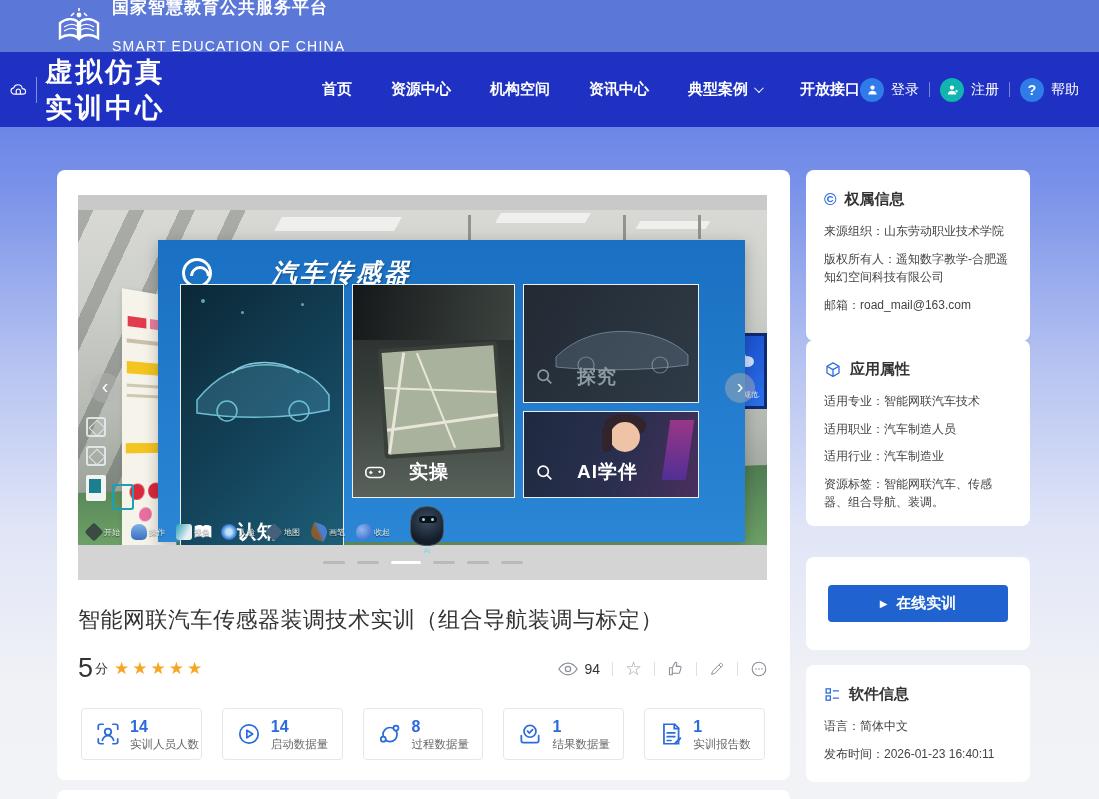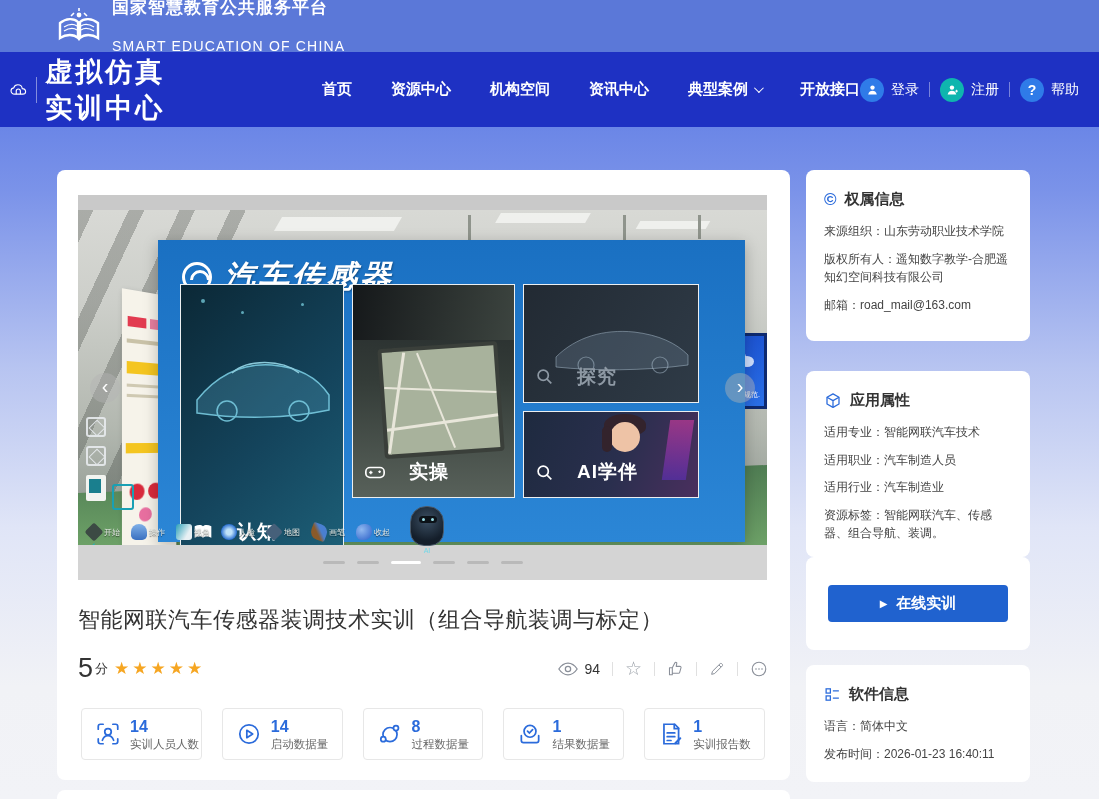--- a/index.html
+++ b/index.html
@@ -44,21 +44,21 @@
     background:repeating-linear-gradient(115deg, rgba(50,55,50,.28) 0 14px, rgba(50,55,50,0) 14px 46px); }
   .floor { position:absolute; left:0; bottom:35px; width:100%; height:80px; background:linear-gradient(180deg,#4f7c53,#6da167); clip-path:polygon(0 35%,100% 0,100% 100%,0 100%); }
   .bottom-band { position:absolute; left:0; bottom:0; width:100%; height:35px; background:#d4d4d4; z-index:6; display:flex; align-items:center; justify-content:center; gap:12px; }
   .dot { width:22px; height:3px; border-radius:2px; background:#b9b9b9; }
   .dot.active { width:30px; background:#ffffff; }
 
   .panel { position:absolute; left:80px; top:45px; width:587px; height:302px; background:linear-gradient(180deg,#1a70c2,#2b86d6); box-shadow:0 4px 14px rgba(0,0,0,.25); z-index:3; }
   .panel-head { display:flex; align-items:center; gap:12px; padding:16px 0 0 24px; }
   .panel-logo { width:30px; height:30px; border-radius:50%; border:3px solid #fff; position:relative; }
   .panel-logo::after { content:""; position:absolute; left:5px; top:5px; width:14px; height:14px; border-radius:50%; border:3px solid #fff; border-color:#fff transparent transparent #fff; transform:rotate(45deg); }
-  .panel-title { color:#fff; font-size:31px; font-weight:bold; font-style:italic; letter-spacing:3px; text-shadow:1px 1px 2px rgba(0,0,0,.3); }
+  .panel-title { color:#fff; font-size:25px; font-weight:bold; font-style:italic; letter-spacing:3px; text-shadow:1px 1px 2px rgba(0,0,0,.3);margin-left:48px; }
   .cards { position:absolute; left:22px; top:44px; width:545px; height:214px; display:flex; gap:8px; }
   .vcard { border:1.5px solid #eceff1; position:relative; overflow:hidden; }
   .vcard .lbl { position:absolute; left:12px; bottom:12px; color:#fff; font-size:19px; font-weight:bold; display:flex; align-items:center; gap:24px; letter-spacing:1px; }
   .c1 { width:164px; height:274px; background:linear-gradient(135deg,#0b2836 0%,#14445c 55%,#1d6078 100%); }
   .c2 { width:163px; height:214px; background:linear-gradient(180deg,#23282a 0%,#343c38 45%,#58615a 100%); }
   .col3 { width:176px; display:flex; flex-direction:column; gap:8px; }
   .c3 { width:176px; height:128px; background:linear-gradient(120deg,#222a33,#2f3b47); }
   .c3 .lbl { color:#8e99a4; }
   .c4 { width:176px; height:94px; background:linear-gradient(110deg,#1e2a3f 0%,#2a2f4e 55%,#4a2f5e 100%); }
   .car-glow { position:absolute; left:6px; top:30px; width:150px; height:120px; opacity:.85; }
@@ -113,21 +113,21 @@
 
   .stats-row { position:absolute; left:24px; top:538px; width:684px; display:flex; gap:20px; }
   .stat-card { flex:1; height:52px; border:1px solid #e7e7e7; border-radius:4px; display:flex; align-items:center; padding-left:13px; gap:9px; background:#fff; }
   .stat-col { display:flex; flex-direction:column; line-height:1.25; }
   .stat-num { color:#2b6bdb; font-size:16px; font-weight:bold; }
   .stat-lbl { color:#666; font-size:11.5px; white-space:nowrap; }
 
   
   .side-card { position:absolute; left:806px; width:224px; background:#fff; border-radius:8px; padding:20px 18px; }
   .sc-owner { top:170px; height:171px; }
-  .sc-app   { top:371px; height:186px; }
+  .sc-app   { top:340px; height:186px; }
   .sc-action{ top:557px; height:93px; padding:0; }
   .sc-soft  { top:665px; height:117px; }
   .sc-head { display:flex; align-items:center; gap:8px; font-size:15px; font-weight:bold; color:#333; margin-bottom:13px; }
   .sc-row { font-size:12px; color:#444; line-height:1.55; margin-bottom:9px; }
   .sc-row .v { color:#444; }
   .copy-ic { color:#2b6bdb; font-size:17px; line-height:1; }
   .train-btn { display:flex; align-items:center; justify-content:center; gap:9px; margin:28px auto 0; width:180px; height:37px; background:#2062cf; border-radius:4px; color:#fff; font-size:15px; font-weight:bold; cursor:pointer; }
   .play-tri { font-size:10px; line-height:1; }
   svg { display:block; }
 </style>

